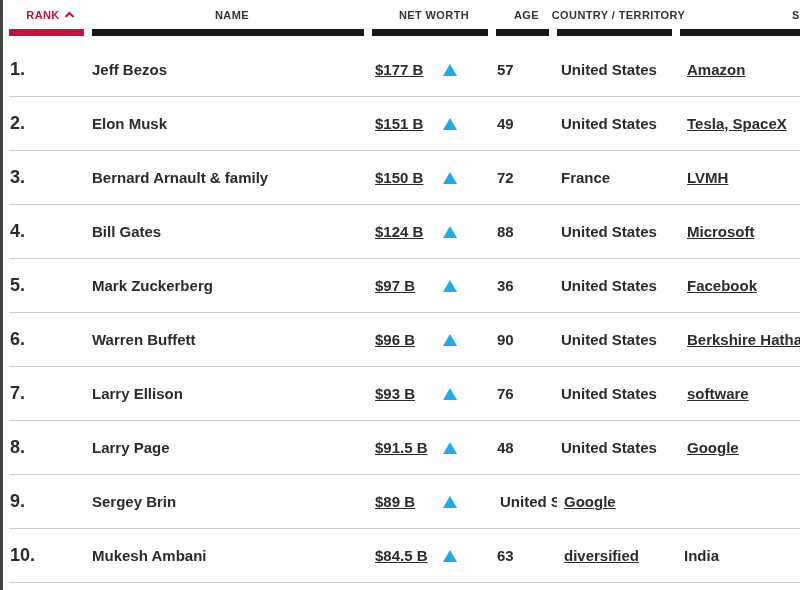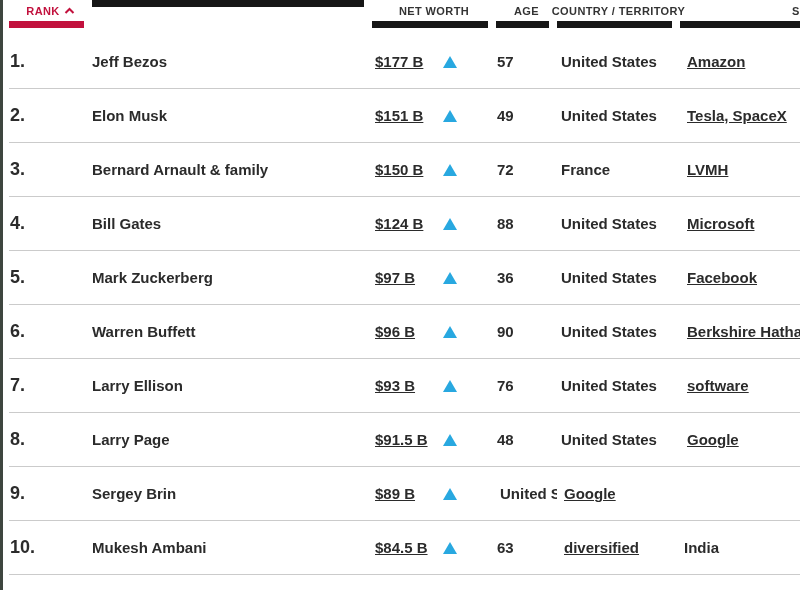--- a/index.html
+++ b/index.html
@@ -17,21 +17,21 @@
   .grid-row {
     display: grid;
     grid-template-columns: 83px 280px 124px 61px 123px 1fr;
     align-items: stretch;
   }
 
   
   .table-header { padding-top: 0; padding-bottom: 7px; overflow: hidden; }
   .hdr-cell { display: flex; flex-direction: column; cursor: pointer; }
   .hdr-label {
-    height: 21px;
+    height: 29px;
     display: flex; align-items: center; justify-content: center;
     font-size: 11px; font-weight: 700; letter-spacing: 0.4px;
     color: #333333; white-space: nowrap;
   }
   .hdr-cell.rank .hdr-label { color: #c2113d; }
   .hdr-cell.source .hdr-label { justify-content: flex-start; padding-left: 112px; overflow: hidden; }
   .hdr-bar { height: 7px; background: #161616; margin-right: 8px; }
   .hdr-cell.rank .hdr-bar { background: #c2113d; margin-left: 0; }
   .hdr-cell.source .hdr-bar { margin-right: 0; }
   .caret { margin-left: 4px; display: inline-flex; }
@@ -72,20 +72,21 @@
         <span>RANK</span>
         <span class="caret">
           <svg width="11" height="8" viewBox="0 0 11 8">
               <polyline points="1.5,6 5.5,2 9.5,6" fill="none" stroke="#c2113d" stroke-width="2"></polyline>
             </svg>
         </span>
       </div>
       <div class="hdr-bar"></div>
     </div>
     <div class="hdr-cell">
+      <div class="hdr-label">NAME</div>
       <div class="hdr-bar"></div>
     </div>
     <div class="hdr-cell">
       <div class="hdr-label">NET WORTH</div>
       <div class="hdr-bar"></div>
     </div>
     <div class="hdr-cell">
       <div class="hdr-label">AGE</div>
       <div class="hdr-bar"></div>
     </div>

